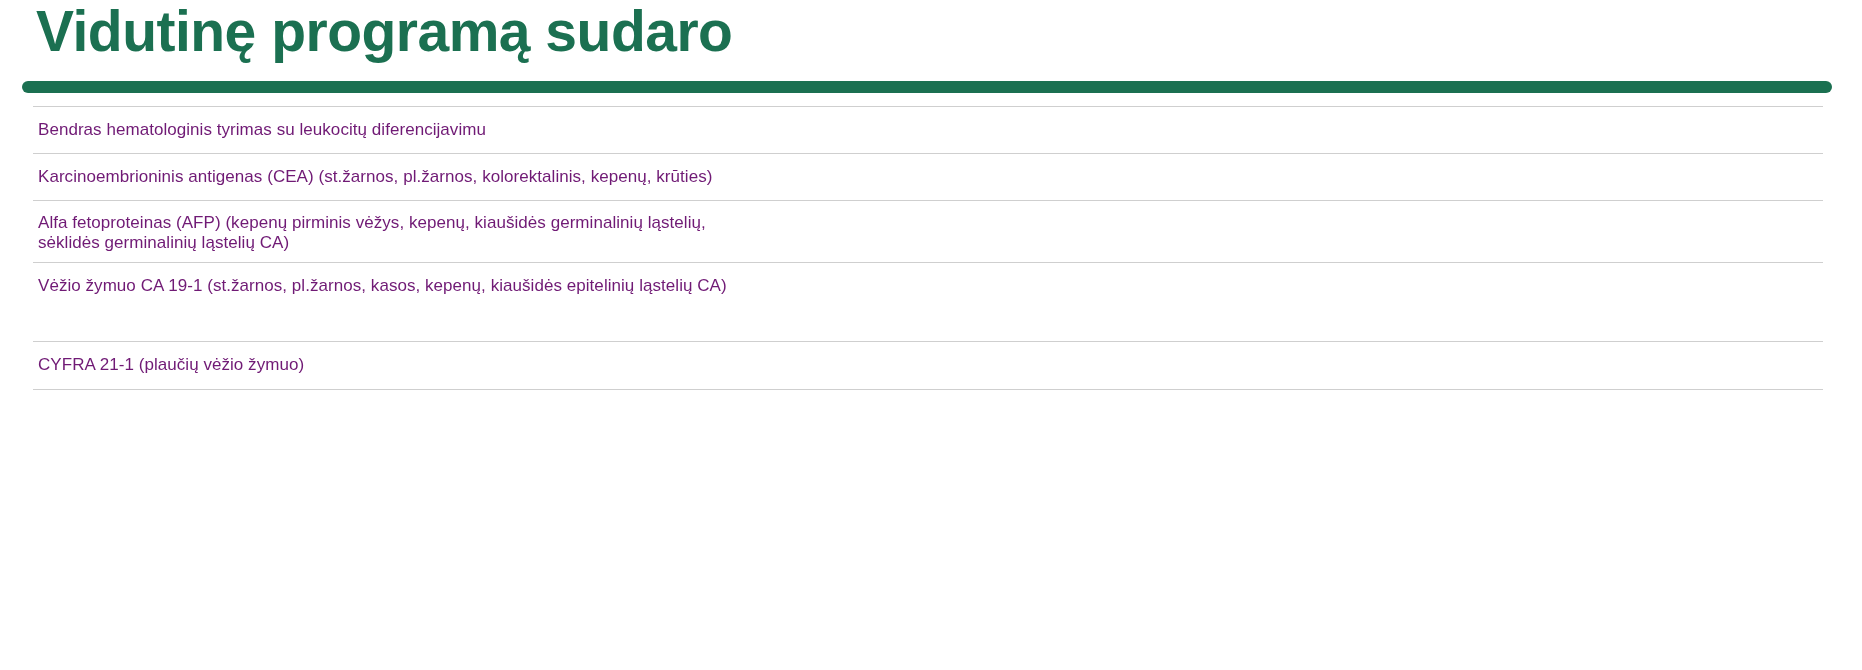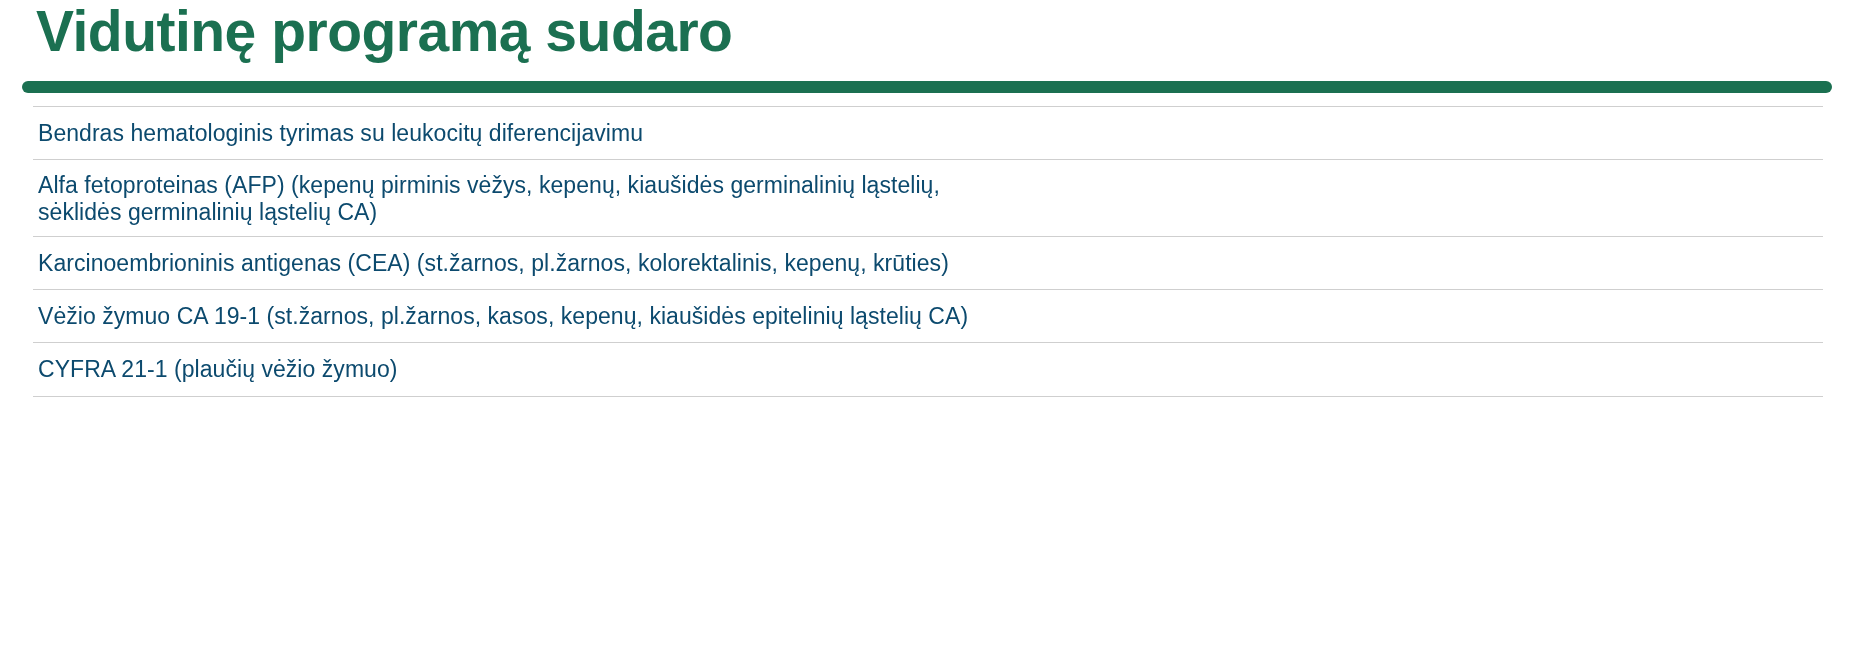--- a/index.html
+++ b/index.html
@@ -45,25 +45,26 @@
     top: 106px;
     width: 1790px;
   }
   .list-row {
     position: relative;
     border-top: 1px solid #cfcfcf;
     box-sizing: border-box;
   }
   .list-row:last-child {
     border-bottom: 1px solid #cfcfcf;
+    margin-top: 32px;
   }
   .row-text {
     display: block;
-    color: #0c4a6e;
-    font-size: 23px;
+    color: #701a75;
+    font-size: 17px;
     line-height: 1.06;
     padding: 13px 0 13px 5px;
     white-space: pre-line;
     letter-spacing: 0.05px;
   }
   .list-row.single .row-text {
     padding-top: 14px;
     padding-bottom: 14px;
   }
   .list-row.multiline .row-text {
@@ -78,26 +79,26 @@
 <div class="page">
 
   <div class="page-title">Vidutinę programą sudaro</div>
 
   <div class="title-rule"></div>
 
   <div class="list">
       <div class="list-row single">
         <span class="row-text">Bendras hematologinis tyrimas su leukocitų diferencijavimu</span>
       </div>
+      <div class="list-row single">
+        <span class="row-text">Karcinoembrioninis antigenas (CEA) (st.žarnos, pl.žarnos, kolorektalinis, kepenų, krūties)</span>
+      </div>
       <div class="list-row multiline">
         <span class="row-text">Alfa fetoproteinas (AFP) (kepenų pirminis vėžys, kepenų, kiaušidės germinalinių ląstelių,
 sėklidės germinalinių ląstelių CA)</span>
-      </div>
-      <div class="list-row single">
-        <span class="row-text">Karcinoembrioninis antigenas (CEA) (st.žarnos, pl.žarnos, kolorektalinis, kepenų, krūties)</span>
       </div>
       <div class="list-row single">
         <span class="row-text">Vėžio žymuo CA 19-1 (st.žarnos, pl.žarnos, kasos, kepenų, kiaušidės epitelinių ląstelių CA)</span>
       </div>
       <div class="list-row single">
         <span class="row-text">CYFRA 21-1 (plaučių vėžio žymuo)</span>
       </div>
     </div>
 
 </div>

